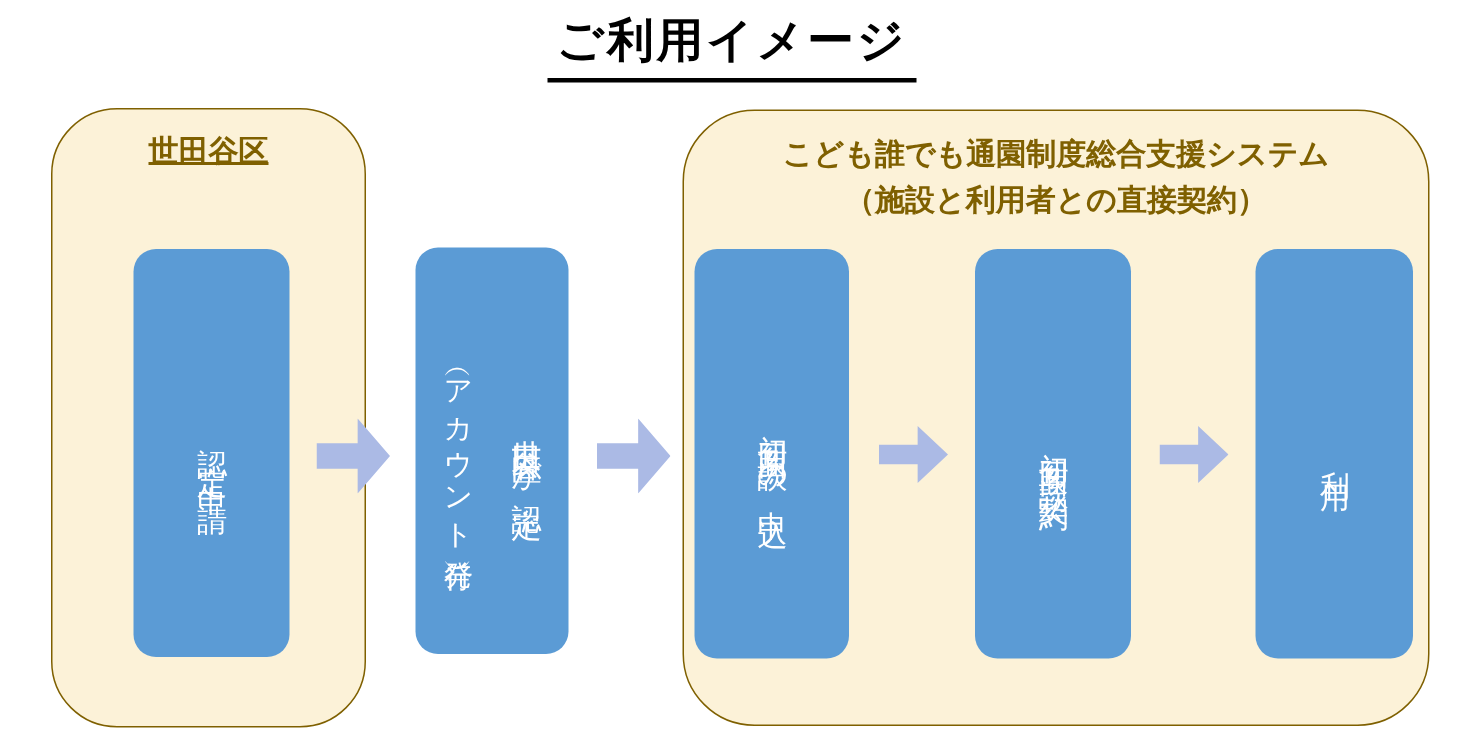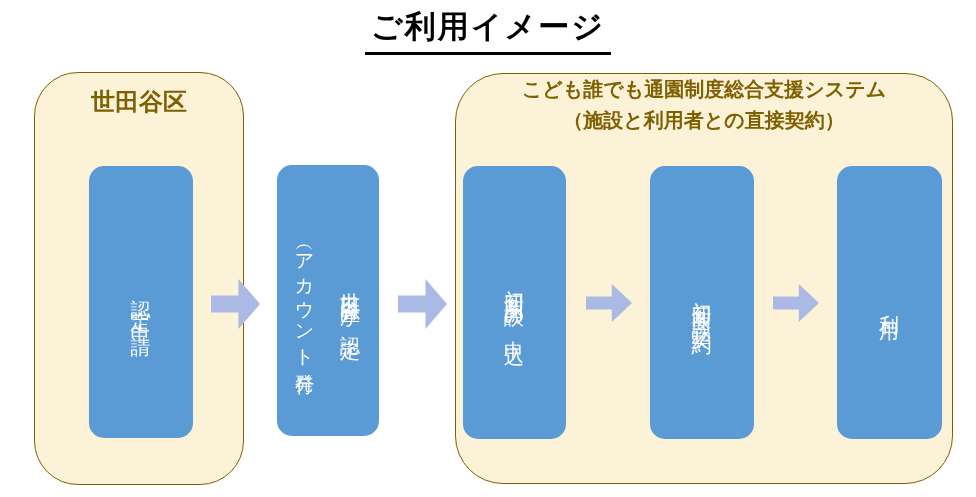--- a/index.html
+++ b/index.html
@@ -35,22 +35,22 @@
     position: absolute;
     background: var(--cream_bg);
     border: 1.5px solid var(--gold_border);
   }
   .group-left  { left: 34px;  top: 72px; width: 210px; height: 413px; border-radius: 44px; }
   .group-right { left: 455px; top: 73px; width: 498px; height: 411px; border-radius: 48px; }
 
   .group-header {
     text-align: center; font-weight: bold; color: var(--gold_text);
   }
-  .group-left .group-header  { padding-top: 17px; font-size: 24px; line-height: 23px; }
-  .group-right .group-header { padding-top: 0; font-size: 20px; line-height: 31px; }
+  .group-left .group-header  { padding-top: 17px; font-size: 20px; line-height: 23px; text-decoration: underline; }
+  .group-right .group-header { padding-top: 14px; font-size: 20px; line-height: 31px; }
 
   
   .step-box {
     position: absolute;
     background: var(--step_blue);
     border-radius: 15px;
     display: flex; align-items: center; justify-content: center;
   }
   .vtext {
     writing-mode: vertical-rl;

